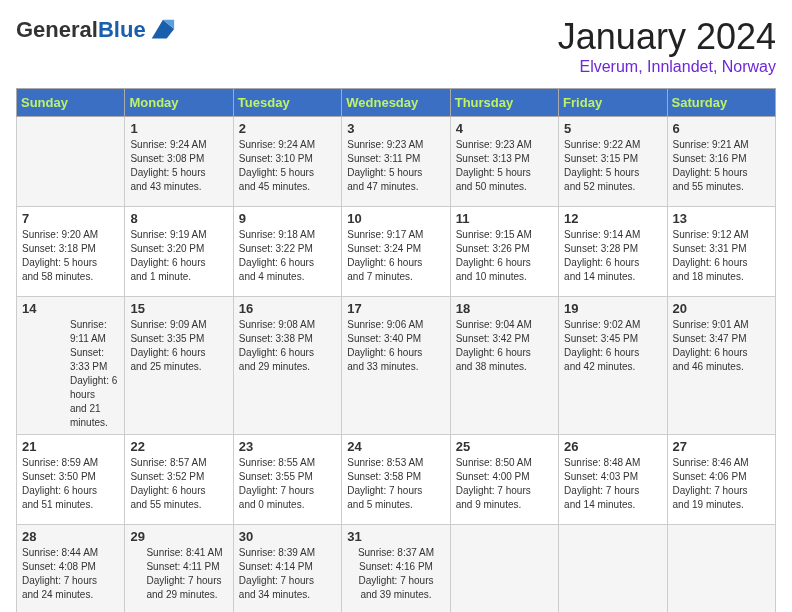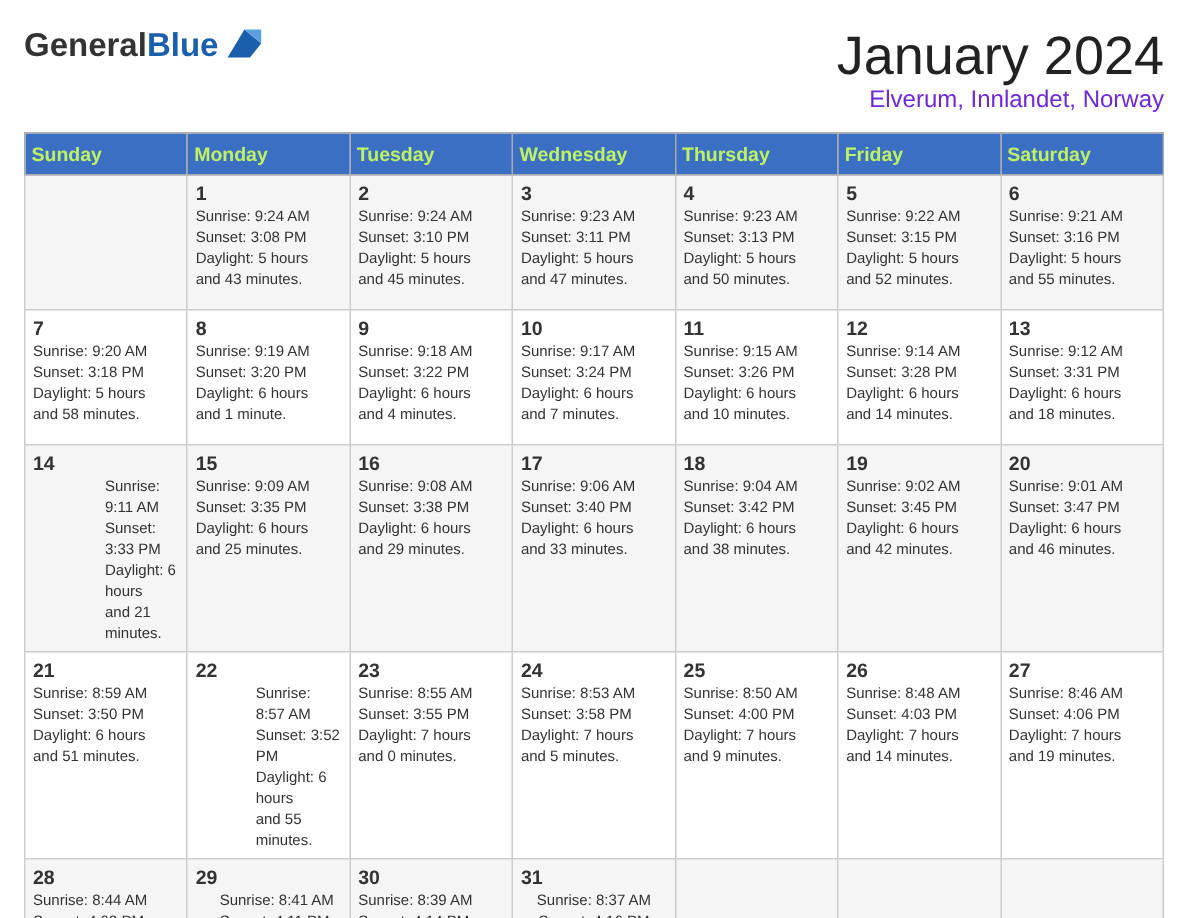--- a/index.html
+++ b/index.html
@@ -275,21 +275,21 @@
       <tr>
         <td>
           <span class="day-number">21</span>
           <div class="day-info" style="white-space: pre-line;">Sunrise: 8:59 AM
 Sunset: 3:50 PM
 Daylight: 6 hours
 and 51 minutes.</div>
         </td>
         <td>
           <span class="day-number">22</span>
-          <div class="day-info" style="white-space: pre-line; margin-left: 40px;">Sunrise: 8:57 AM
+          <div class="day-info" style="white-space: pre-line;">Sunrise: 8:57 AM
 Sunset: 3:52 PM
 Daylight: 6 hours
 and 55 minutes.</div>
         </td>
         <td>
           <span class="day-number">23</span>
           <div class="day-info" style="white-space: pre-line;">Sunrise: 8:55 AM
 Sunset: 3:55 PM
 Daylight: 7 hours
 and 0 minutes.</div>

